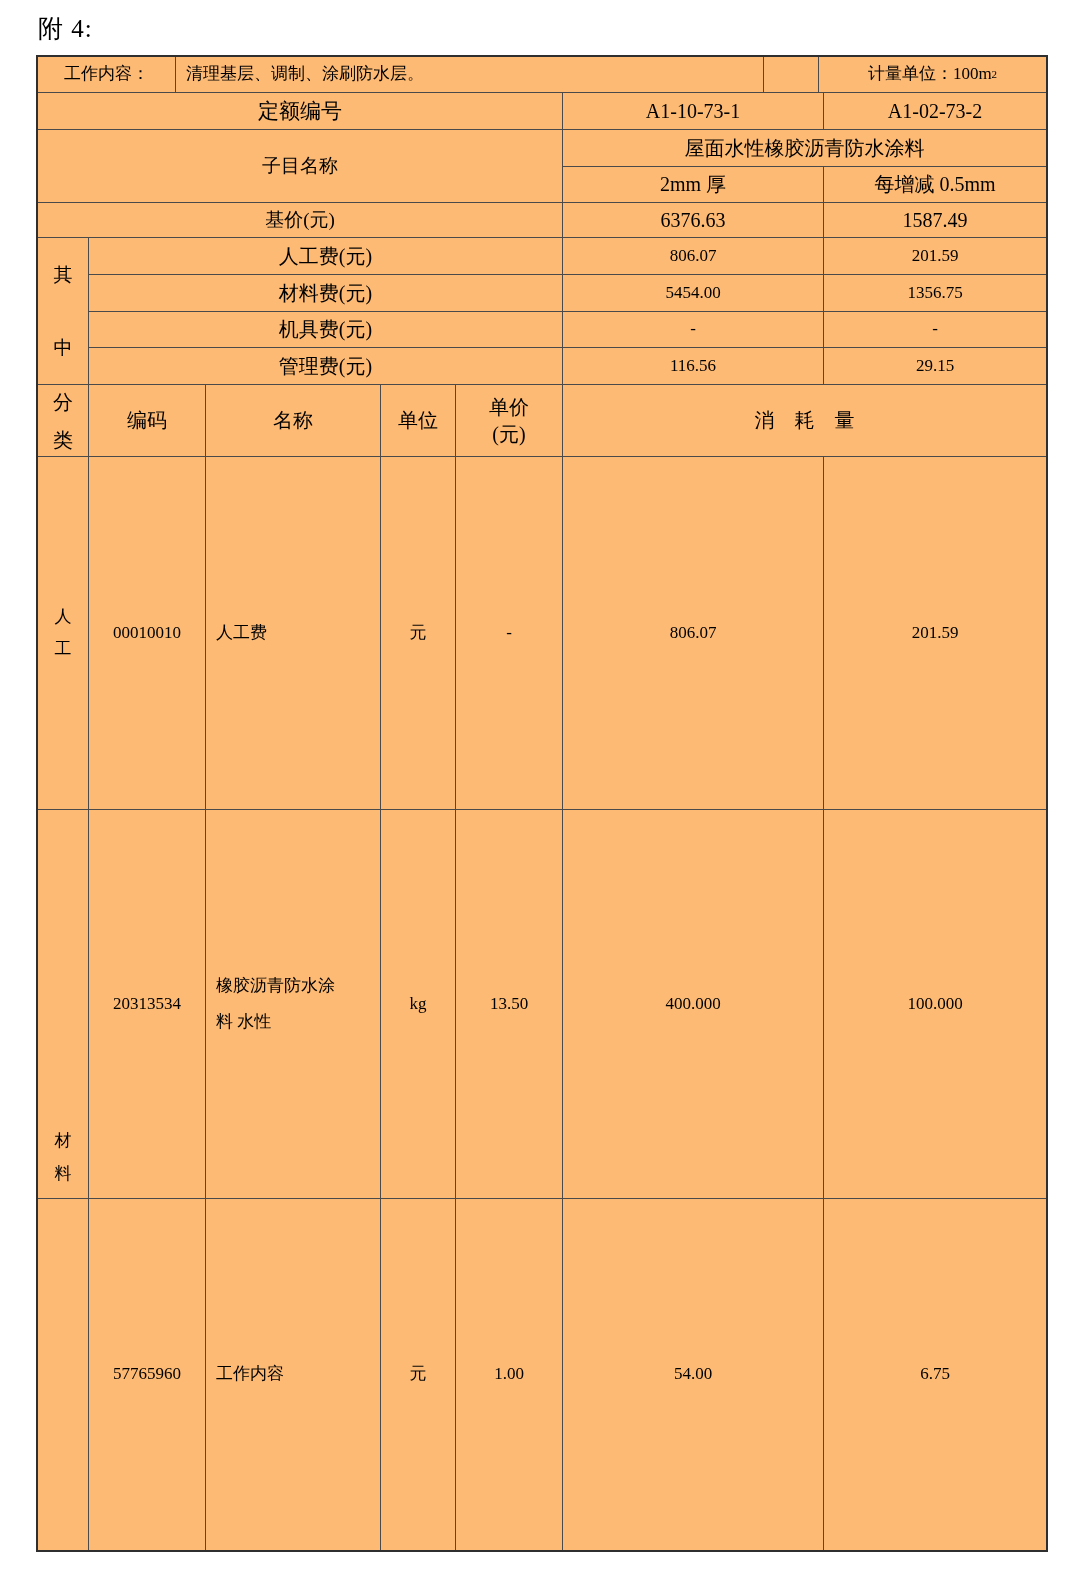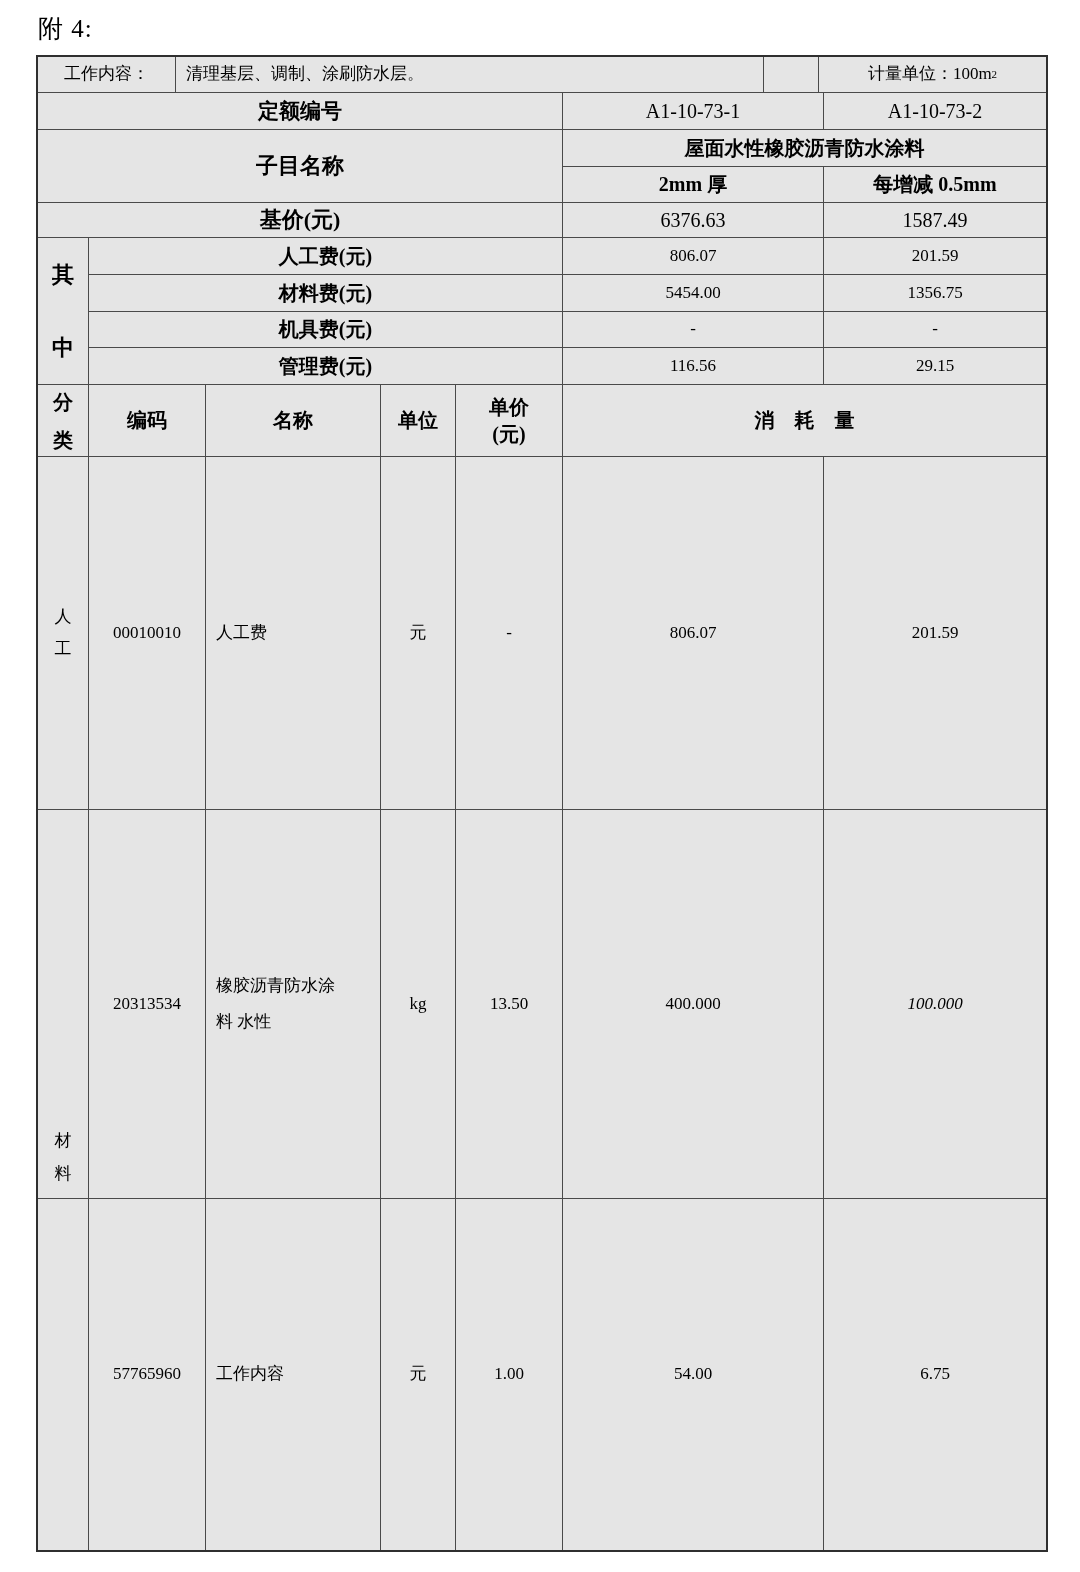--- a/index.html
+++ b/index.html
@@ -3,33 +3,33 @@
 <meta charset="utf-8">
 <style>
   html,body{margin:0;padding:0;}
   body{
     width:1080px;height:1572px;background:#ffffff;color:#000;
     font-family:"Liberation Serif","DejaVu Serif",serif;
   }
   .sheet{position:relative;width:1080px;height:1572px;background:#fff;overflow:hidden;}
   .attach{position:absolute;left:38px;top:12px;font-size:25px;letter-spacing:1px;}
   .tbl{position:absolute;left:36px;top:55px;width:1012px;height:1497px;
-       border:2px solid #2f2f2f;box-sizing:border-box;background:#e5e5e5;}
+       border:2px solid #2f2f2f;box-sizing:border-box;background:#fdba74;}
   .tin{position:relative;width:1008px;height:1493px;}
   .cell{
     position:absolute;box-sizing:border-box;
     border-right:1px solid #4a4a4a;border-bottom:1px solid #4a4a4a;
     display:flex;align-items:center;justify-content:center;
     font-size:17px;text-align:center;line-height:1.35;
   }
   .nr{border-right:none;}
   .nb{border-bottom:none;}
-  .bold{font-weight:bold;}
+  .bold{font-weight:normal;}
   .fz18{font-size:20px;}
-  .fz19{font-size:22px;}
+  .fz19{font-size:19px;}
   .fz21{font-size:21px;}
   .leftal{justify-content:flex-start;text-align:left;padding-left:10px;padding-right:6px;}
   .col{flex-direction:column;}
   .spread{flex-direction:column;justify-content:space-around;}
   .botal{flex-direction:column;justify-content:flex-end;padding-bottom:8px;}
   .vstack{line-height:1.9;}
   .namelines{line-height:2.1;}
   sup{font-size:11px;}
 </style>
 </head>
@@ -46,21 +46,21 @@
       <div class="cell leftal" style="left:138px;top:0;width:588px;height:36px;">清理基层、调制、涂刷防水层。</div>
       <div class="cell" style="left:726px;top:0;width:55px;height:36px;"></div>
       <div class="cell nr" style="left:781px;top:0;width:227px;height:36px;">
         <span>计量单位：</span>
           <span>100m</span>
           <sup>2</sup>
       </div>
 
       <div class="cell bold fz21" style="left:0;top:36px;width:525px;height:37px;">定额编号</div>
       <div class="cell fz18" style="left:525px;top:36px;width:261px;height:37px;">A1-10-73-1</div>
-      <div class="cell fz18 nr" style="left:786px;top:36px;width:222px;height:37px;">A1-10-73-2</div>
+      <div class="cell fz18 nr" style="left:786px;top:36px;width:222px;height:37px;">A1-02-73-2</div>
 
       <div class="cell bold fz19" style="left:0;top:73px;width:525px;height:73px;">子目名称</div>
       <div class="cell bold fz18 nr" style="left:525px;top:73px;width:483px;height:37px;">屋面水性橡胶沥青防水涂料</div>
       <div class="cell bold fz18" style="left:525px;top:110px;width:261px;height:36px;">2mm 厚</div>
       <div class="cell bold fz18 nr" style="left:786px;top:110px;width:222px;height:36px;">每增减 0.5mm</div>
 
       <div class="cell bold fz19" style="left:0;top:146px;width:525px;height:35px;">基价(元)</div>
       <div class="cell fz18" style="left:525px;top:146px;width:261px;height:35px;">6376.63</div>
       <div class="cell fz18 nr" style="left:786px;top:146px;width:222px;height:35px;">1587.49</div>
 
@@ -116,21 +116,21 @@
       <div class="cell" style="left:51px;top:753px;width:117px;height:389px;">20313534</div>
       <div class="cell leftal namelines" style="left:168px;top:753px;width:175px;height:389px;">
         <div>
           <div>橡胶沥青防水涂</div>
           <div>料 水性</div>
         </div>
       </div>
       <div class="cell" style="left:343px;top:753px;width:75px;height:389px;">kg</div>
       <div class="cell" style="left:418px;top:753px;width:107px;height:389px;">13.50</div>
       <div class="cell" style="left:525px;top:753px;width:261px;height:389px;">400.000</div>
-      <div class="cell nr" style="left:786px;top:753px;width:222px;height:389px;font-style:italic;">100.000</div>
+      <div class="cell nr" style="left:786px;top:753px;width:222px;height:389px;">100.000</div>
 
       <div class="cell nb" style="left:0;top:1142px;width:51px;height:351px;"></div>
       <div class="cell nb" style="left:51px;top:1142px;width:117px;height:351px;">57765960</div>
       <div class="cell leftal nb" style="left:168px;top:1142px;width:175px;height:351px;">工作内容</div>
       <div class="cell nb" style="left:343px;top:1142px;width:75px;height:351px;">元</div>
       <div class="cell nb" style="left:418px;top:1142px;width:107px;height:351px;">1.00</div>
       <div class="cell nb" style="left:525px;top:1142px;width:261px;height:351px;">54.00</div>
       <div class="cell nr nb" style="left:786px;top:1142px;width:222px;height:351px;">6.75</div>
 
     </div>

